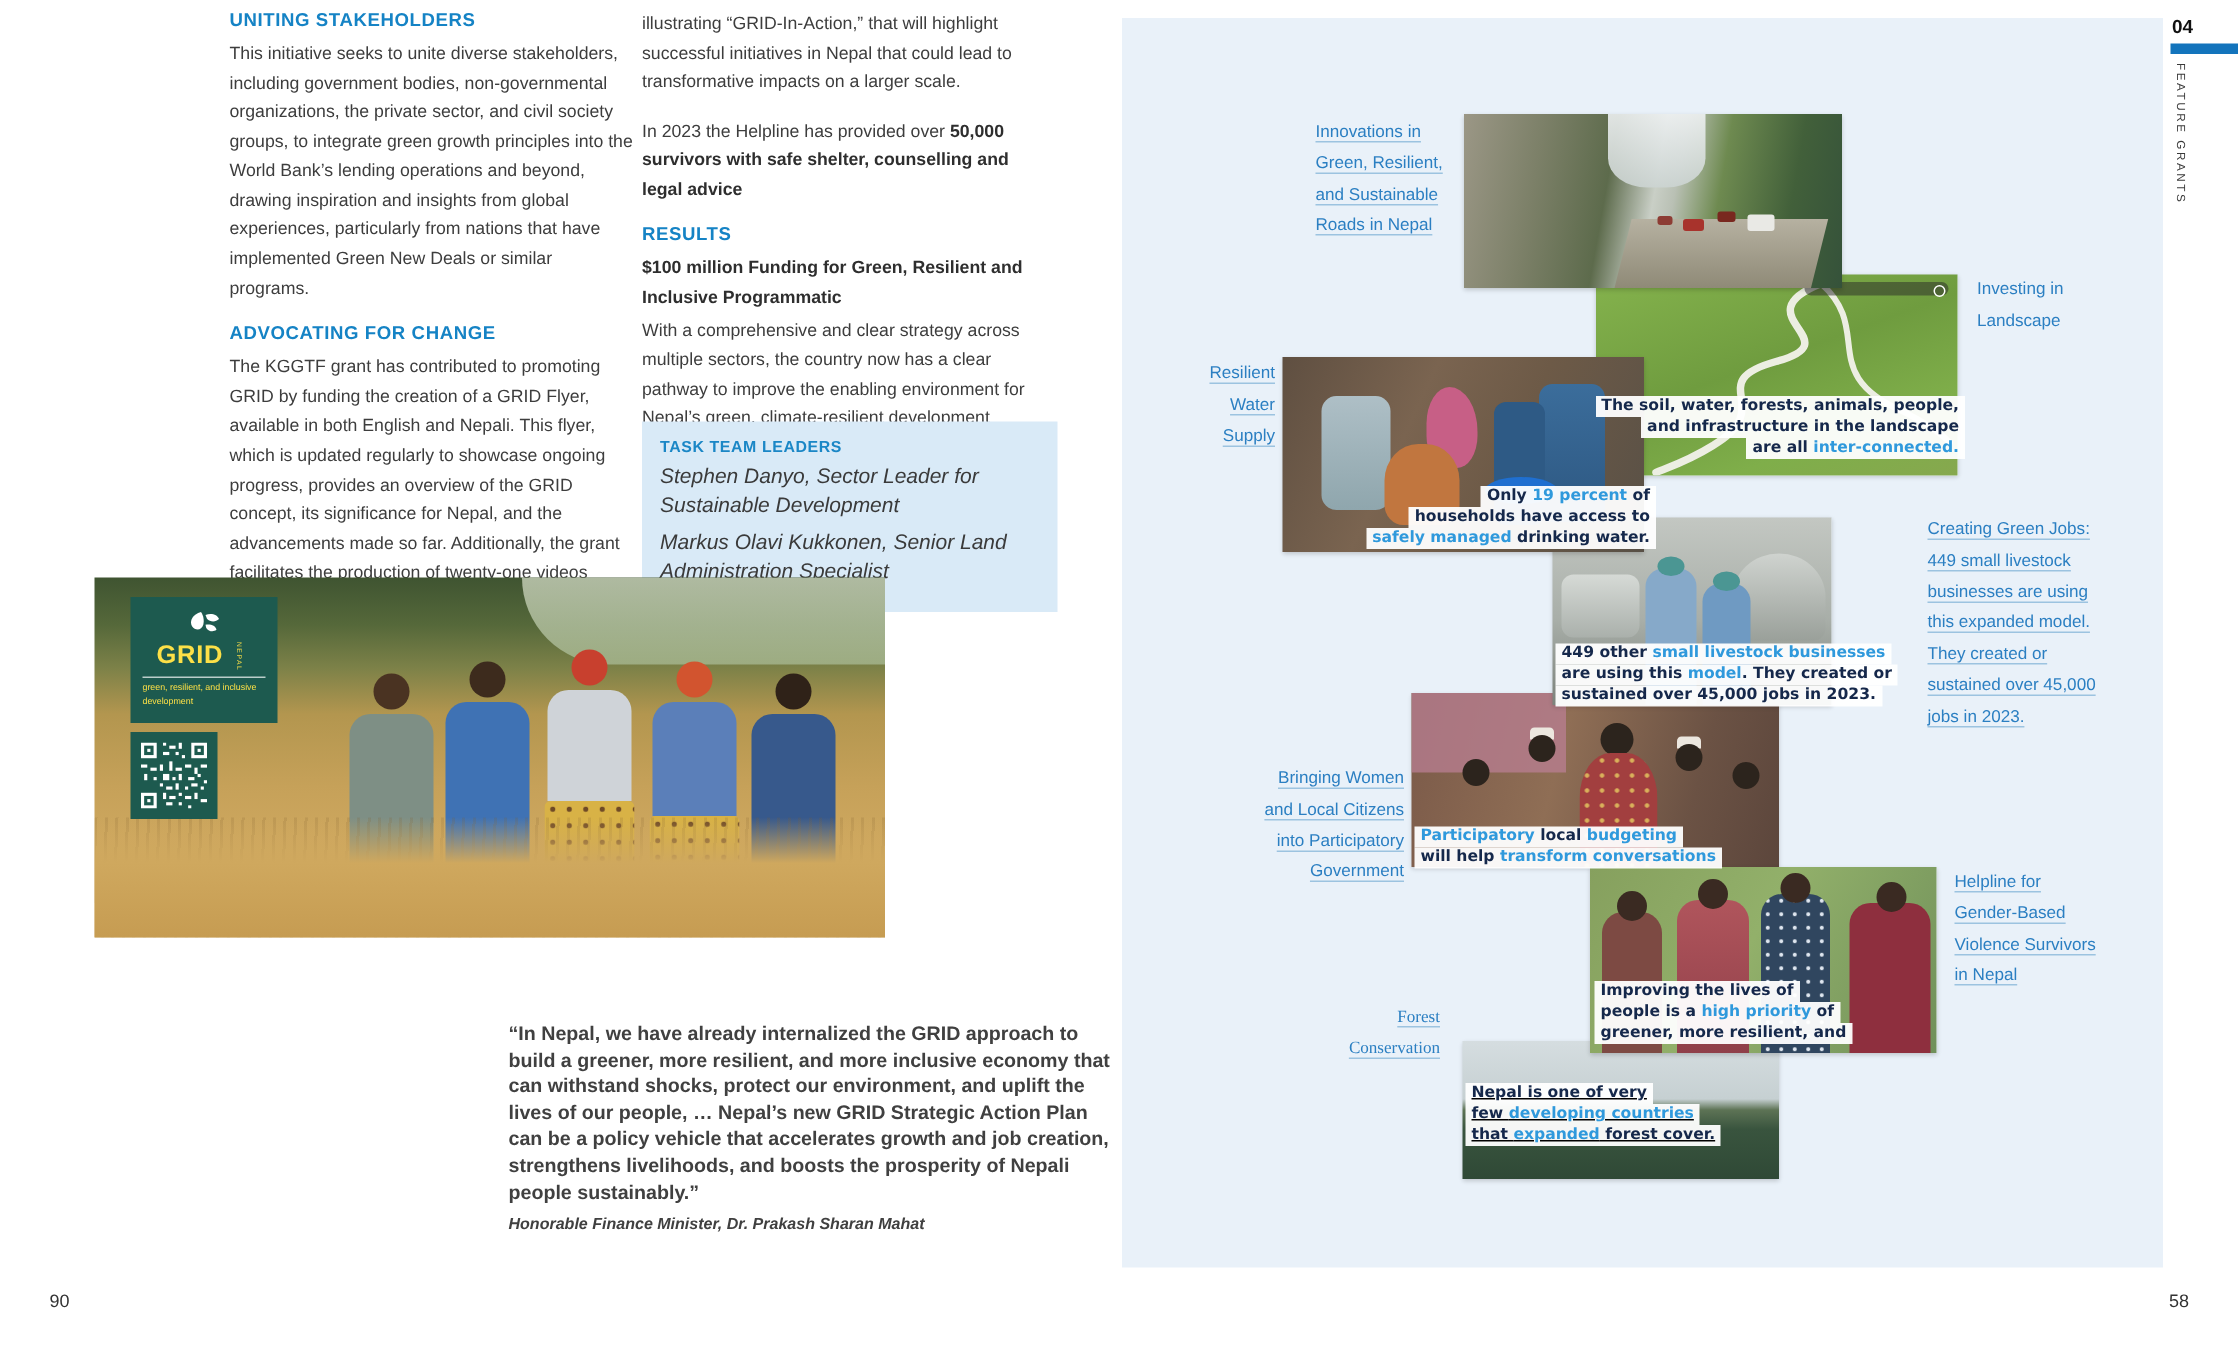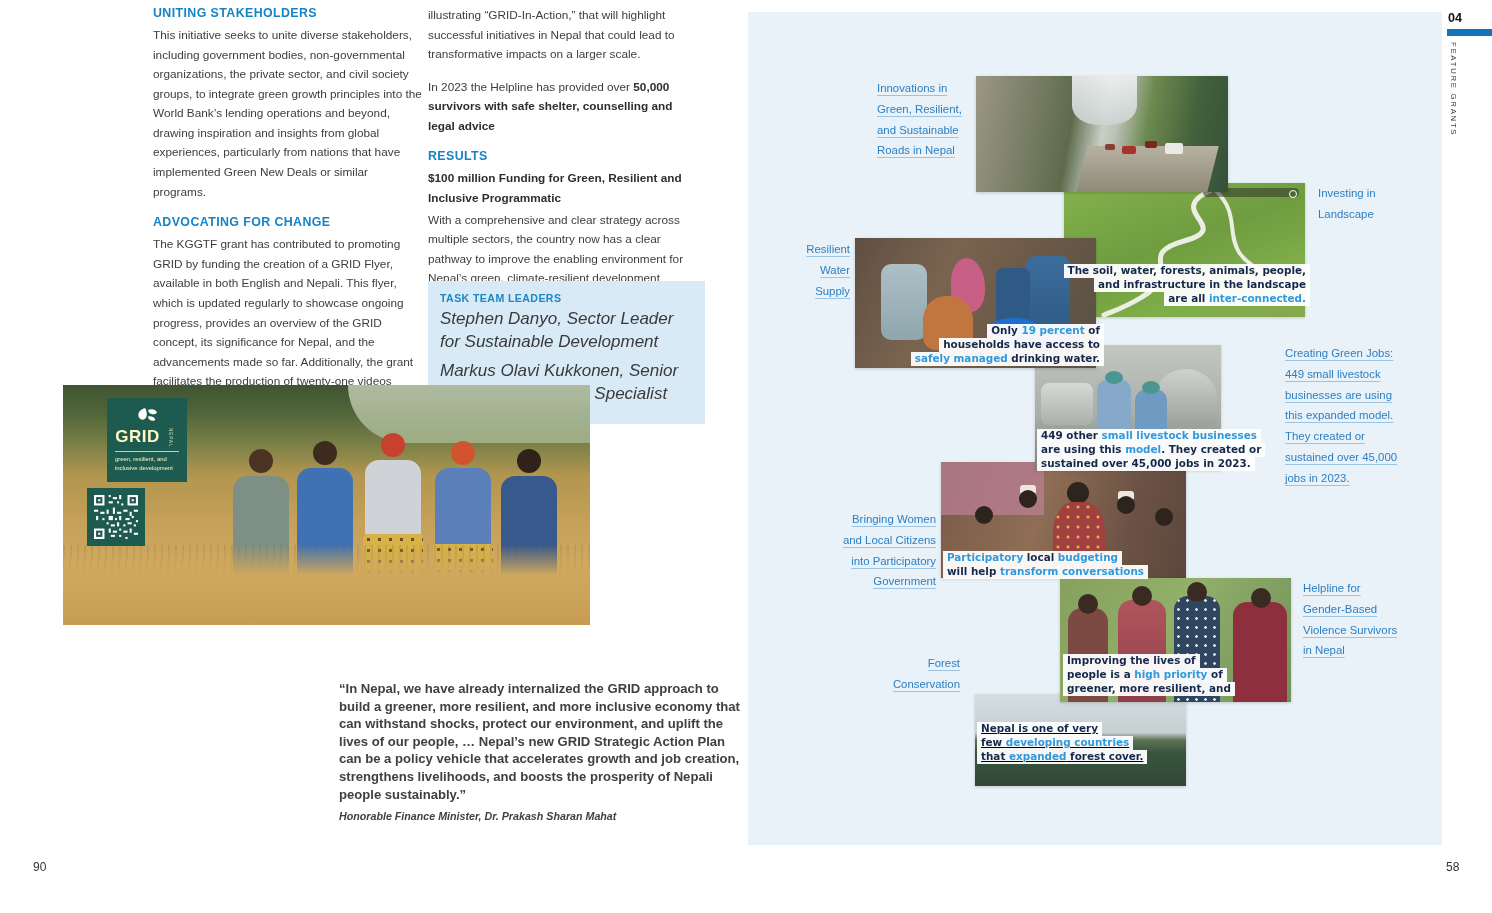--- a/index.html
+++ b/index.html
@@ -10,21 +10,21 @@
   .col{position:absolute;}
   .col1{left:153px;top:6px;width:270px;}
   .col2{left:428px;top:6px;width:263px;}
   h3.sec{margin:0 0 6px 0;font-size:12.4px;letter-spacing:.4px;color:#1583c5;font-weight:bold;}
   .col p{margin:0 0 13px 0;font-size:11.8px;line-height:1.66;color:#3d3d3d;}
   .col p strong{color:#2e2e2e;}
   .mt{margin-top:17px;}
   .bold-sub{font-weight:bold;color:#2e2e2e !important;margin-bottom:2px !important;}
   .ttl-box{position:absolute;left:428px;top:281px;width:253px;min-height:66px;background:#d9eaf7;padding:11px 12px 12px;box-sizing:content-box;}
   .ttl-h{font-size:10.6px;font-weight:bold;letter-spacing:.4px;color:#1b87c6;margin-bottom:4px;}
-  .ttl-n{margin:0 0 6px 0;font-style:italic;font-size:17px;line-height:1.35;color:#3a3a3a;}
+  .ttl-n{margin:0 0 6px 0;font-style:italic;font-size:14px;line-height:1.35;color:#3a3a3a;}
 
   
   .quote{position:absolute;left:299px;top:664px;width:404px;color:#404040;}
   .quote p{margin:0;font-size:13.1px;line-height:17.6px;font-weight:bold;}
   .quote footer{margin-top:7px;font-size:10.7px;font-weight:bold;font-style:italic;}
 
   .pageno{position:absolute;font-size:12px;color:#333;}
   .pl{left:33px;top:860px;}
   .pr{left:1446px;top:860px;}
 
@@ -39,21 +39,21 @@
   .person .head{width:24px;height:24px;border-radius:50%;margin:0 auto;}
   .person .torso{margin:3px auto 0;width:56px;border-radius:14px 14px 0 0;}
   .person .skirt{margin:0 auto;width:60px;height:62px;border-radius:4px;
     background-color:#d8b246;background-image:radial-gradient(circle,#6f4a26 1.5px,rgba(0,0,0,0) 2px);background-size:11px 11px;}
   .pr1{left:168px;top:64px}.pr1 .head{background:#4a3322}.pr1 .torso{background:#7e8f85;height:122px}
   .pr2{left:232px;top:56px}.pr2 .head{background:#3d2b1d}.pr2 .torso{background:#3f72b4;height:130px}
   .pr3{left:300px;top:48px}.pr3 .head{background:#c8402e}.pr3 .torso{background:#cfd3d8;height:74px}
   .pr4{left:370px;top:56px}.pr4 .head{background:#d2542f}.pr4 .torso{background:#5b7fb9;height:76px}
   .pr5{left:436px;top:64px}.pr5 .head{background:#2f2218}.pr5 .torso{background:#37598c;height:118px}
 
-  .grid-logo{position:absolute;left:24px;top:13px;width:80px;height:84px;background:#1d5a4f;z-index:4;color:#fef9c3;text-align:center;margin-left:20px;}
+  .grid-logo{position:absolute;left:24px;top:13px;width:98px;height:84px;background:#1d5a4f;z-index:4;color:#fde047;text-align:center;}
   .grid-logo svg{display:block;margin:9px auto 1px;}
   .grid-word{display:flex;justify-content:center;align-items:flex-start;font-weight:bold;font-size:17px;letter-spacing:.5px;line-height:17px;}
   .grid-vert{writing-mode:vertical-rl;font-size:4.5px;font-weight:normal;letter-spacing:1px;margin-left:2px;opacity:.9;}
   .grid-sub{margin:4px 8px 0;padding-top:3px;border-top:1px solid rgba(255,255,255,.7);font-size:5.9px;line-height:1.5;text-align:left;}
   .qr{position:absolute;left:24px;top:103px;width:58px;height:58px;background:#1d5a4f;z-index:4;display:flex;align-items:center;justify-content:center;}
 
   
   .panel{position:absolute;left:748px;top:12px;width:694px;height:833px;background:#e9f1f9;}
   .ph{position:absolute;overflow:hidden;box-shadow:0 1px 3px rgba(0,0,0,.18);}
 
@@ -132,21 +132,21 @@
   .lbl{position:absolute;z-index:8;font-size:11.4px;color:#2b7fc2;}
   .lbl .ln{display:block;line-height:20.8px;}
   .lbl.u .ln{text-decoration:underline;text-decoration-thickness:1px;text-underline-offset:3px;text-decoration-color:#9cc3e0;}
   .lbl.r{text-align:right;}
   .lbl-roads{left:129px;top:66px;width:112px;}
   .lbl-investing{left:570px;top:171px;width:104px;}
   .lbl-water{left:28px;top:227px;width:74px;}
   .lbl-greenjobs{left:537px;top:331px;width:140px;}
   .lbl-bringing{left:86px;top:449px;width:102px;margin-top:48px;}
   .lbl-helpline{left:555px;top:566px;width:128px;}
-  .lbl-forestc{left:136px;top:641px;width:76px;}
+  .lbl-forestc{left:136px;top:656px;width:76px;font-family:Liberation Serif, serif;}
 
   
   .chnum{position:absolute;left:1448px;top:11px;font-size:12.6px;font-weight:bold;color:#111;}
   .chbar{position:absolute;left:1447px;top:29px;width:45px;height:7px;background:#1374bc;}
   .chvert{position:absolute;left:1449px;top:42px;writing-mode:vertical-rl;font-size:7.8px;letter-spacing:1.7px;color:#3a3a3a;}
 </style>
 </head>
 <body>
 
 <div class="sheet">

